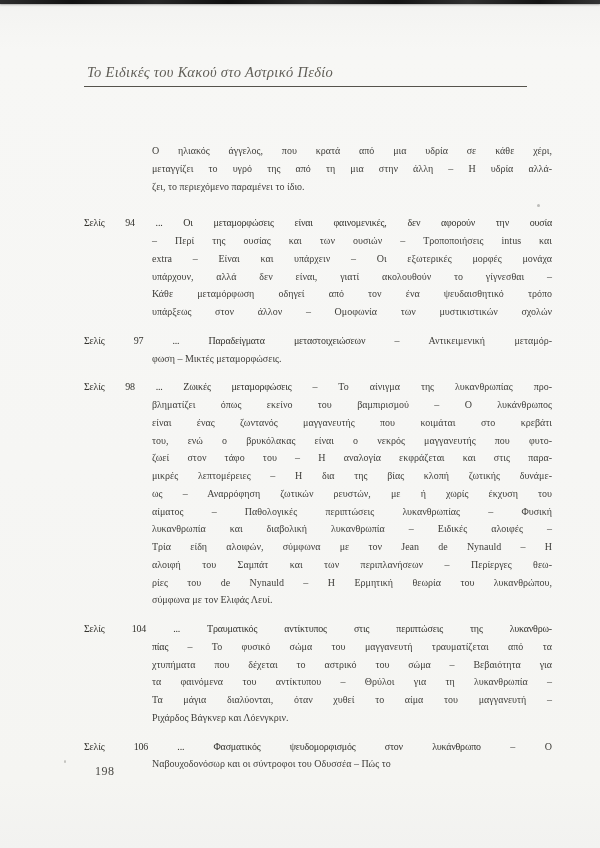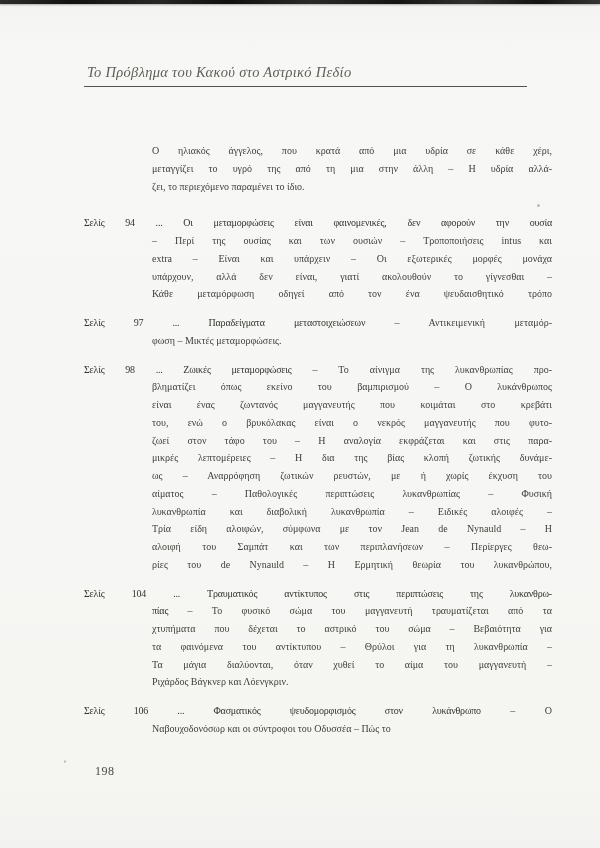--- a/index.html
+++ b/index.html
@@ -56,53 +56,55 @@
   .speck { position: absolute; border-radius: 50%; background: #8d8d88; }
   .speck-a { left: 537px; top: 204px; width: 3px; height: 3px; opacity: 0.55; }
   .speck-b { left: 64px; top: 760px; width: 2px; height: 3px; opacity: 0.5; }
 </style>
 </head>
 <body>
 
 <div class="page">
   <div class="scan-edge"></div>
 
-  <div class="running-header">Το Πρόβλημα του Κακού στο Αστρικό Πεδίο</div>
+  <div class="running-header">Το Ειδικές του Κακού στο Αστρικό Πεδίο</div>
 
   <div class="content">
     <div class="intro" id="intro">
         <div class="line"><span>Ο ηλιακός άγγελος, που κρατά από μια υδρία σε κάθε χέρι,</span></div>
         <div class="line"><span>μεταγγίζει το υγρό της από τη μια στην άλλη – Η υδρία αλλά-</span></div>
         <div class="line last"><span>ζει, το περιεχόμενο παραμένει το ίδιο.</span></div>
       </div>
     <div id="entries">
         <div class="entry">
           <div class="line first"><b>Σελίς 94 ... Οι μεταμορφώσεις είναι φαινομενικές, δεν αφορούν την ουσία</b></div>
           <div class="line"><span>– Περί της ουσίας και των ουσιών – Τροποποιήσεις intus και</span></div>
           <div class="line"><span>extra – Είναι και υπάρχειν – Οι εξωτερικές μορφές μονάχα</span></div>
           <div class="line"><span>υπάρχουν, αλλά δεν είναι, γιατί ακολουθούν το γίγνεσθαι –</span></div>
           <div class="line"><span>Κάθε μεταμόρφωση οδηγεί από τον ένα ψευδαισθητικό τρόπο</span></div>
+          <div class="line"><span>υπάρξεως στον άλλον – Ομοφωνία των μυστικιστικών σχολών</span></div>
         </div>
         <div class="entry">
           <div class="line first"><b>Σελίς 97 ... Παραδείγματα μεταστοιχειώσεων</b><span> – Αντικειμενική μεταμόρ-</span></div>
           <div class="line last"><span>φωση – Μικτές μεταμορφώσεις.</span></div>
         </div>
         <div class="entry">
           <div class="line first"><b>Σελίς 98 ... Ζωικές μεταμορφώσεις</b><span> – Το αίνιγμα της λυκανθρωπίας προ-</span></div>
           <div class="line"><span>βληματίζει όπως εκείνο του βαμπιρισμού – Ο λυκάνθρωπος</span></div>
           <div class="line"><span>είναι ένας ζωντανός μαγγανευτής που κοιμάται στο κρεβάτι</span></div>
           <div class="line"><span>του, ενώ ο βρυκόλακας είναι ο νεκρός μαγγανευτής που φυτο-</span></div>
           <div class="line"><span>ζωεί στον τάφο του – Η αναλογία εκφράζεται και στις παρα-</span></div>
           <div class="line"><span>μικρές λεπτομέρειες – Η δια της βίας κλοπή ζωτικής δυνάμε-</span></div>
           <div class="line"><span>ως – Αναρρόφηση ζωτικών ρευστών, με ή χωρίς έκχυση του</span></div>
           <div class="line"><span>αίματος – Παθολογικές περιπτώσεις λυκανθρωπίας – Φυσική</span></div>
           <div class="line"><span>λυκανθρωπία και διαβολική λυκανθρωπία – Ειδικές αλοιφές –</span></div>
           <div class="line"><span>Τρία είδη αλοιφών, σύμφωνα με τον Jean de Nynauld – Η</span></div>
           <div class="line"><span>αλοιφή του Σαμπάτ και των περιπλανήσεων – Περίεργες θεω-</span></div>
           <div class="line"><span>ρίες του de Nynauld – Η Ερμητική θεωρία του λυκανθρώπου,</span></div>
+          <div class="line last"><span>σύμφωνα με τον Ελιφάς Λευί.</span></div>
         </div>
         <div class="entry">
           <div class="line first"><b>Σελίς 104 ... Τραυματικός αντίκτυπος στις περιπτώσεις της λυκανθρω-</b></div>
           <div class="line"><b>πίας</b><span> – Το φυσικό σώμα του μαγγανευτή τραυματίζεται από τα</span></div>
           <div class="line"><span>χτυπήματα που δέχεται το αστρικό του σώμα – Βεβαιότητα για</span></div>
           <div class="line"><span>τα φαινόμενα του αντίκτυπου – Θρύλοι για τη λυκανθρωπία –</span></div>
           <div class="line"><span>Τα μάγια διαλύονται, όταν χυθεί το αίμα του μαγγανευτή –</span></div>
           <div class="line last"><span>Ριχάρδος Βάγκνερ και Λόενγκριν.</span></div>
         </div>
         <div class="entry">

